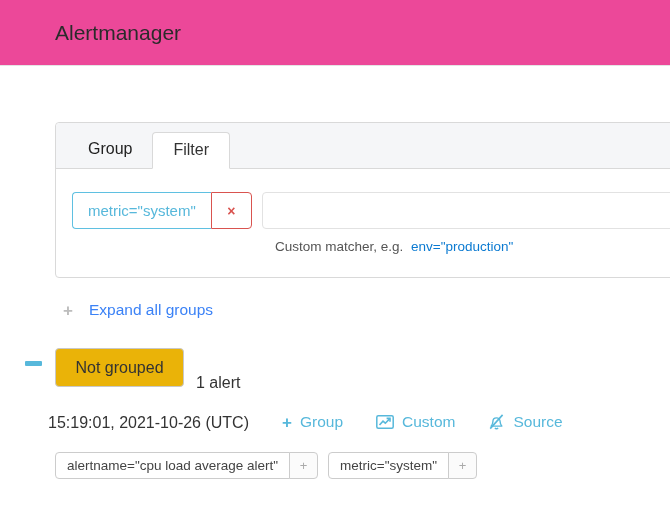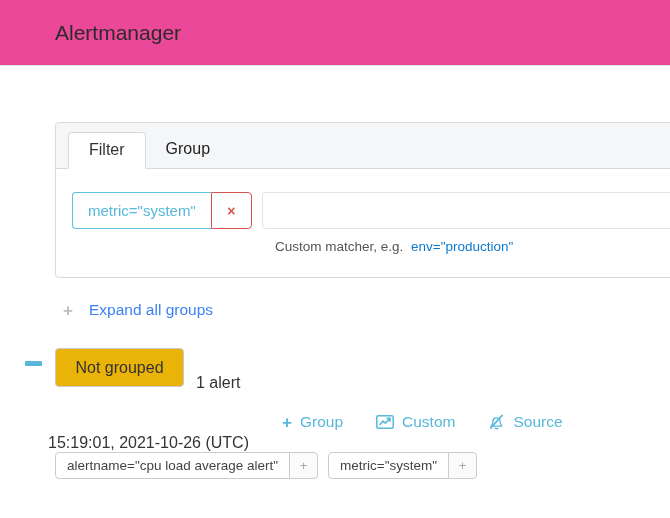--- a/index.html
+++ b/index.html
@@ -46,21 +46,21 @@
 
   .collapse-minus { position: absolute; left: 25px; top: 361px; width: 17px; height: 5px;
                     background: #57b8db; border-radius: 1px; cursor: pointer; }
   .group-btn { position: absolute; left: 55px; top: 348px; width: 129px; height: 39px;
                background: #eab308; border: 1px solid #c8c8c8; border-radius: 4px;
                font-size: 16px; color: #333; font-family: "Liberation Sans", sans-serif;
                cursor: pointer; }
   .alert-count { position: absolute; left: 196px; top: 358px; font-size: 16px; color: #333; margin-top: 16px; }
 
   
-  .timestamp { position: absolute; left: 48px; top: 414px; font-size: 16px; color: #333; margin-top: 20px; }
+  .timestamp { position: absolute; left: 48px; top: 414px; font-size: 16px; color: #333; }
   .actions { position: absolute; left: 282px; top: 413px; display: flex; gap: 33px; align-items: center; }
   .action { display: flex; align-items: center; gap: 8px; color: #57b8db;
             font-size: 15.5px; cursor: pointer; text-decoration: none; }
   .action .plus-glyph { font-size: 17px; font-weight: bold; line-height: 17px; }
 
   
   .labels-row { position: absolute; left: 55px; top: 452px; display: flex; gap: 10px; }
   .label-chip { display: flex; align-items: stretch; height: 27px; }
   .label-text { display: flex; align-items: center; padding: 0 11px; border: 1px solid #ccc;
                 border-radius: 4px 0 0 4px; font-size: 13.5px; color: #444; background: #fff;
@@ -74,22 +74,22 @@
 <body>
 
 <div class="screen">
 
   <div class="topbar">
     <a class="brand">Alertmanager</a>
   </div>
 
   <div class="card">
     <div class="card-header">
+      <div class="tab">Group</div>
       <div class="tab active">Filter</div>
-      <div class="tab">Group</div>
     </div>
     <div class="card-body">
       <div class="matcher-row">
         <div class="matcher-chip">metric="system"</div>
         <div class="matcher-x">
             <span>×</span>
           </div>
         <input class="matcher-input" type="text" placeholder="" style="">
       </div>
       <div class="hint">

